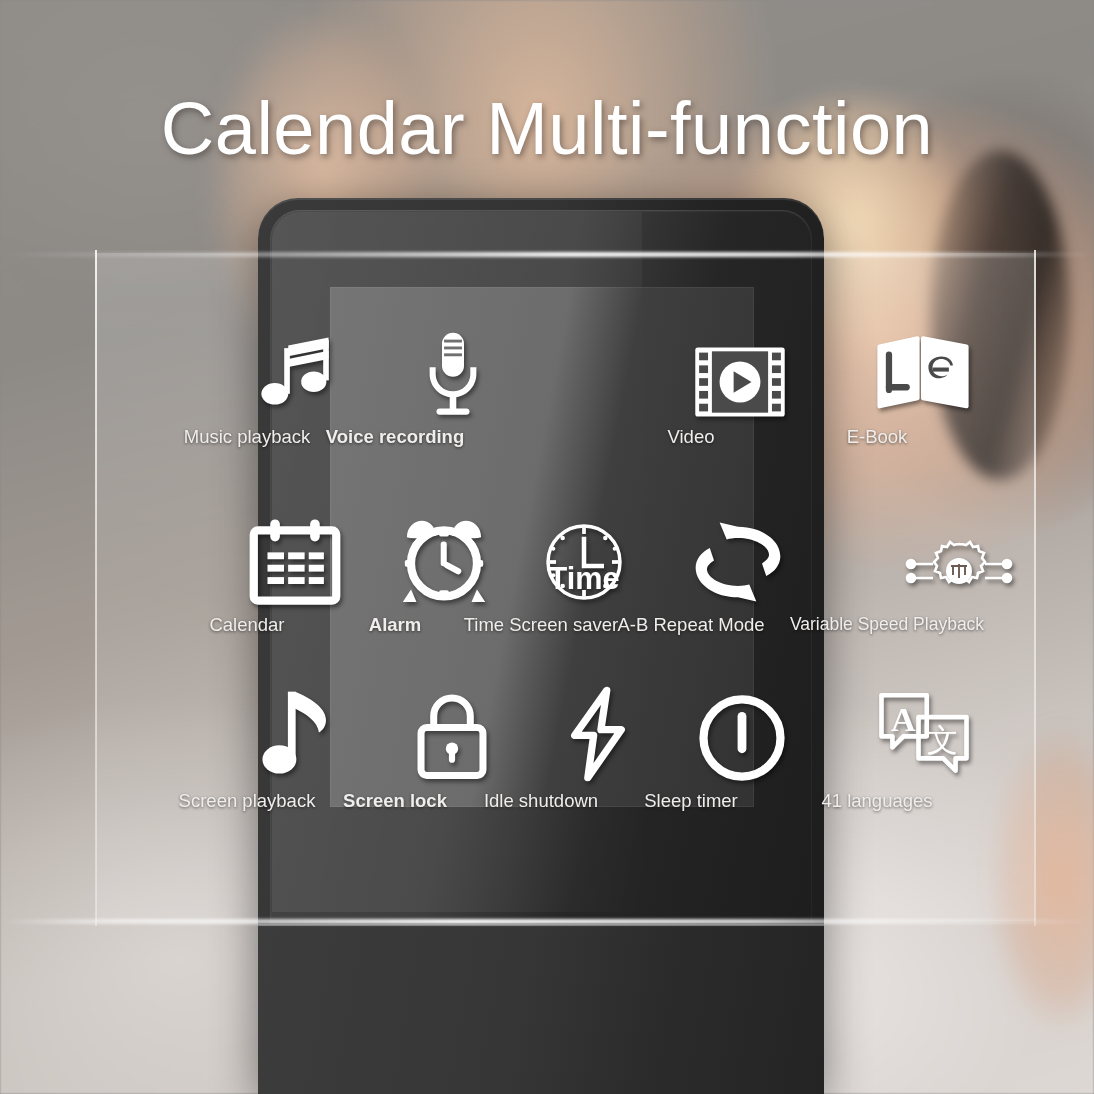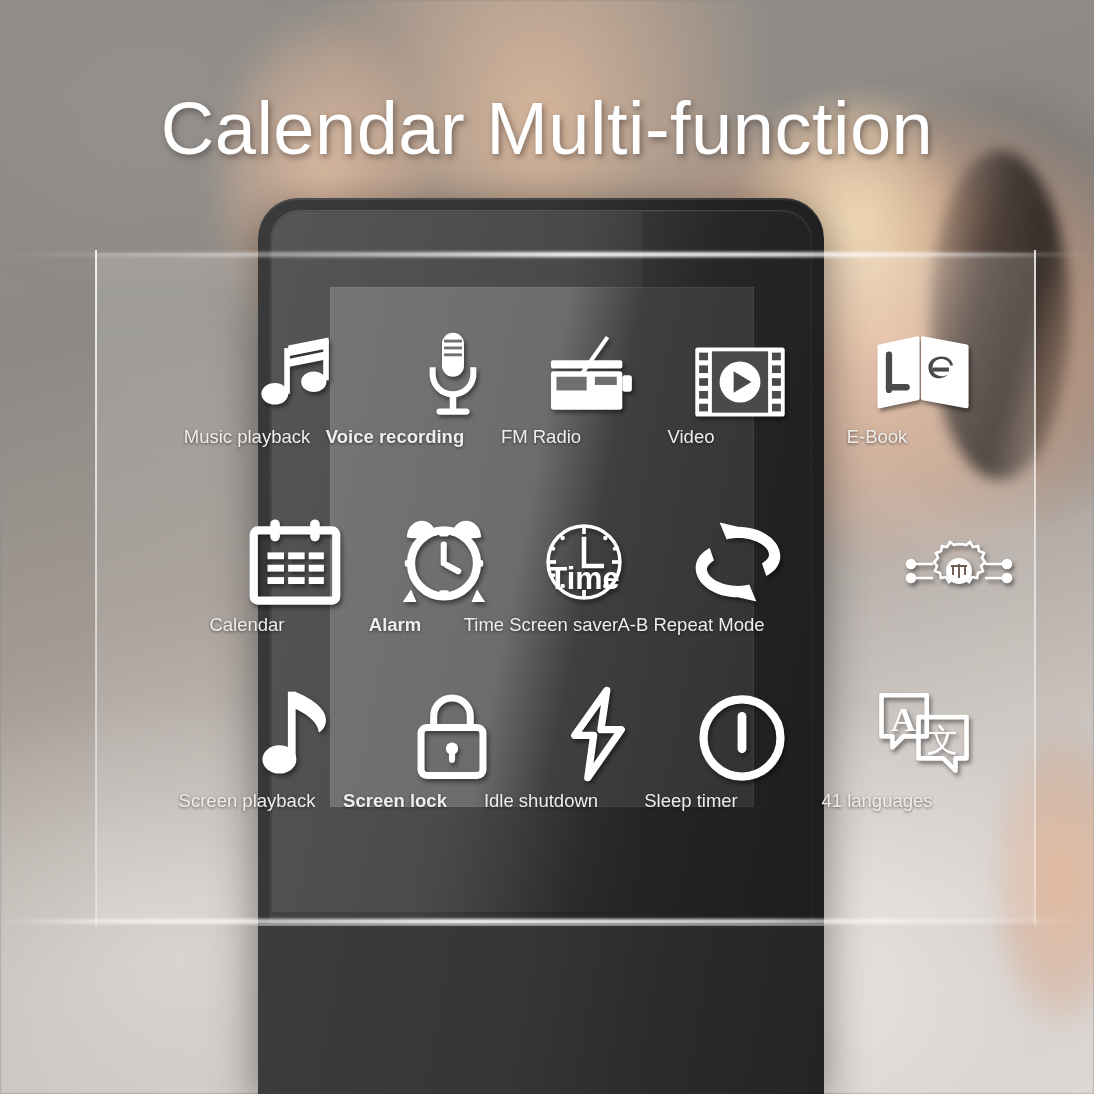--- a/index.html
+++ b/index.html
@@ -177,33 +177,20 @@
           <rect x="19.5" y="12" width="13" height="2.1" fill="#6f6f6f"></rect>
           <rect x="19.5" y="17" width="13" height="2.1" fill="#6f6f6f"></rect>
           <path d="M9 27v5c0 9.4 7.6 17 17 17s17-7.6 17-17v-5h-4.4v5c0 7-5.6 12.6-12.6 12.6S13.4 39 13.4 32v-5z"></path>
           <rect x="23.6" y="48" width="4.8" height="10"></rect>
           <rect x="14" y="57" width="24" height="4.6" rx="2.3"></rect>
         </svg>
       </div>
       <div class="lbl">Voice recording</div>
     </div>
 
-    <div class="cell r1 c3">
-      <div class="ico">
-        <svg width="96" height="88" viewBox="0 0 70 64" fill="#fff">
-          <rect x="38" y="2" width="3" height="34" transform="rotate(35 39.5 19)"></rect>
-          <rect x="8" y="22" width="52" height="6" rx="1.4"></rect>
-          <rect x="8" y="30" width="52" height="28" rx="2"></rect>
-          <rect x="12" y="34" width="22" height="10" fill="#6f6f6f"></rect>
-          <rect x="40" y="34" width="16" height="6" fill="#6f6f6f"></rect>
-          <rect x="60" y="33" width="7" height="12" rx="2"></rect>
-        </svg>
-      </div>
-      <div class="lbl">FM Radio</div>
-    </div>
 
     <div class="cell r1 c4">
       <div class="ico">
         <svg width="92" height="72" viewBox="0 0 72 56" fill="#fff">
           <rect x="1" y="1" width="70" height="54" rx="2"></rect>
           <g fill="#4a4a4a">
             <rect x="4" y="5" width="7" height="6"></rect>
               <rect x="4" y="15" width="7" height="6"></rect>
             <rect x="4" y="25" width="7" height="6"></rect>
               <rect x="4" y="35" width="7" height="6"></rect>
@@ -320,20 +307,21 @@
           <circle cx="106" cy="28" r="4" fill="#fff"></circle>
             <circle cx="106" cy="42" r="4" fill="#fff"></circle>
           <path d="M14 28h18M14 42h18M84 28h18M84 42h18"></path>
           <path d="M58 8c4 0 7 1 7 1l4-3 3 5 5-1 1 5 5 2-2 5 3 4-4 4 2 5-5 2-1 5-5-1-3 5-4-3s-3 1-6 1-6-1-6-1l-4 3-3-5-5 1-1-5-5-2 2-5-3-4 4-4-2-5 5-2 1-5 5 1 3-5 4 3s2-1 6-1z"></path>
           <circle cx="58" cy="35" r="13" fill="#fff" stroke="none"></circle>
           <g stroke="#6b5a52" stroke-width="1.9">
             <path d="M50 30h16M58 28v14M52 30v9M64 30v9"></path>
           </g>
         </svg>
       </div>
+      <div class="lbl sm">Variable Speed Playback</div>
     </div>
 
     <div class="cell r3 c1">
       <div class="ico">
         <svg width="80" height="96" viewBox="0 0 54 68" fill="#fff">
           <path d="M22 4c10 4 22 11 22 20 0 4-2 7-5 9-1-8-9-13-17-17z"></path>
           <rect x="17" y="4" width="5.5" height="46"></rect>
           <ellipse cx="11" cy="52" rx="12" ry="10"></ellipse>
         </svg>
       </div>

